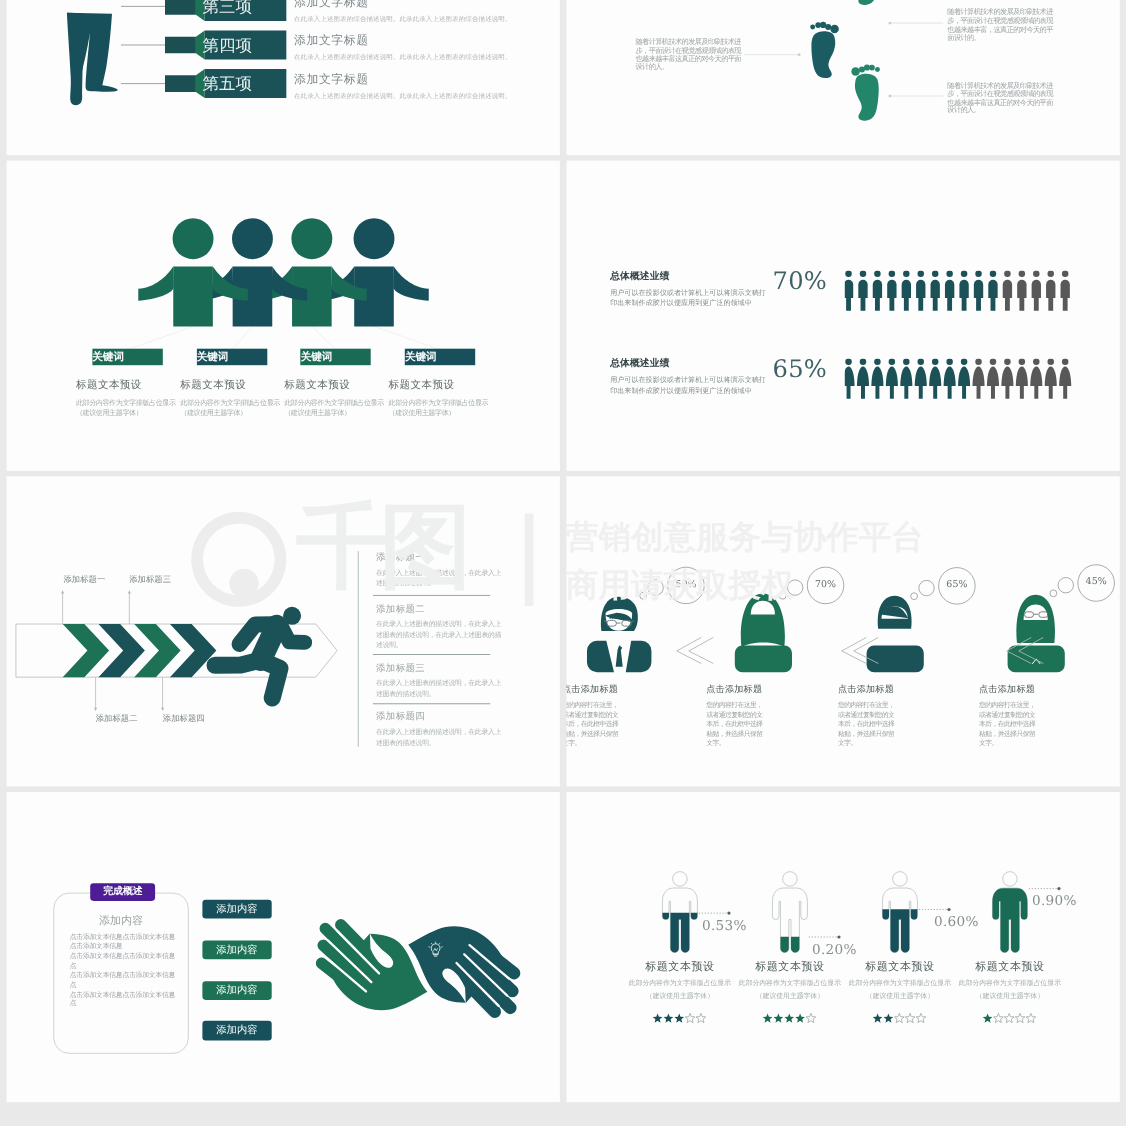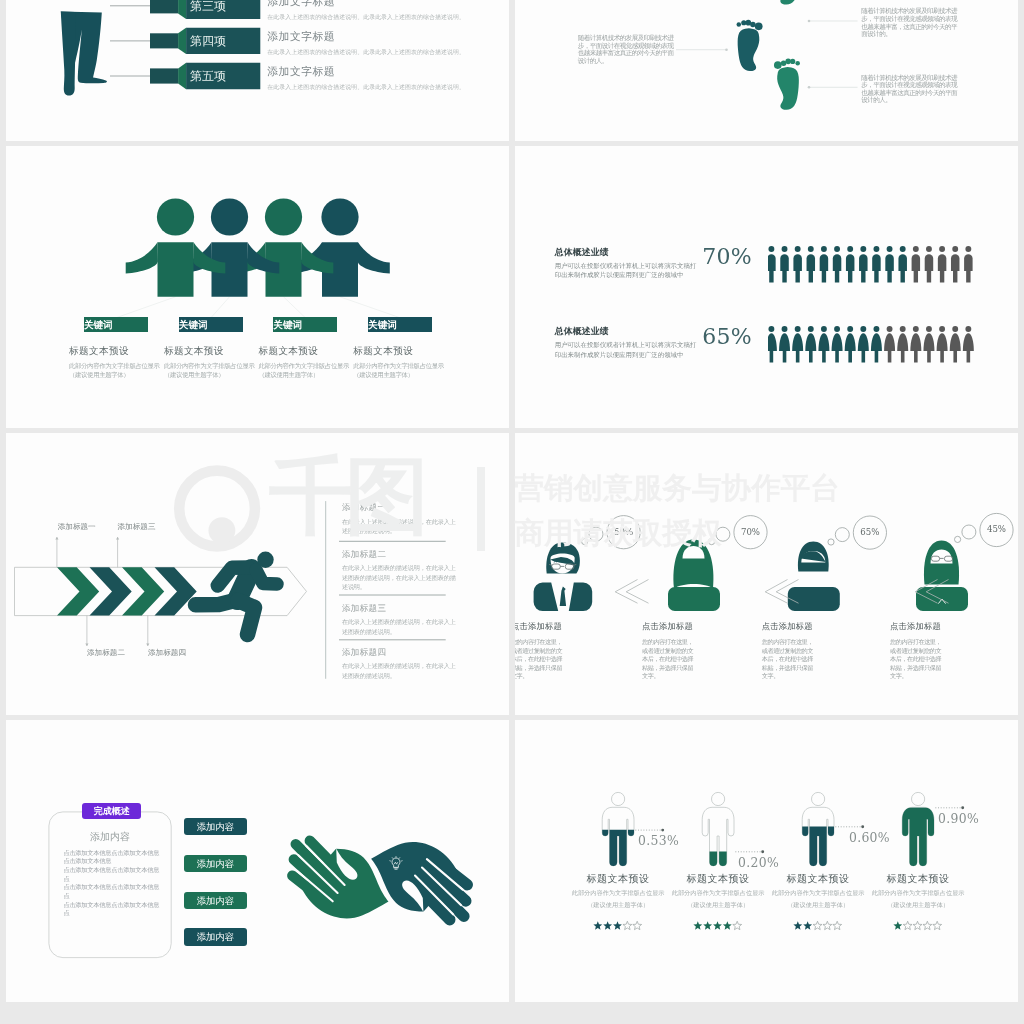--- a/index.html
+++ b/index.html
@@ -30,30 +30,30 @@
   .s4body.first{margin-top:4.9px;}
   .s4pct{position:absolute;left:185px;top:-1px;width:52px;text-align:right;font-size:22px;line-height:24px;color:#3f6266;letter-spacing:0.3px;}
   .s4icons{position:absolute;left:253.3px;top:0px;width:215px;height:38px;}
   
   .s8pct{position:absolute;font-size:12.4px;color:#878f8e;letter-spacing:.3px;}
   .s8col{position:absolute;top:152px;width:94px;text-align:center;}
   .s8t{font-size:10px;color:#4e5a5b;letter-spacing:.5px;}
   .s8b{font-size:6.2px;color:#a3abab;margin-top:3px;}
   
   .s7badge{position:absolute;left:76.2px;top:82.7px;width:59.2px;height:16.5px;line-height:16.5px;
-           text-align:center;background:#6d28d9;color:#fff;font-size:9px;font-weight:bold;border-radius:3px;}
+           text-align:center;background:#4c1d95;color:#fff;font-size:9px;font-weight:bold;border-radius:3px;}
   .s7title{position:absolute;left:42.9px;top:110px;width:122.3px;text-align:center;font-size:10px;color:#9aa1a1;}
   .s7lines{position:absolute;left:57.4px;top:128.5px;width:99.5px;}
   .s7line{font-size:6.2px;line-height:8.7px;color:#9aa0a5;letter-spacing:-0.2px;margin-bottom:0px;}
   .s7btn{position:absolute;left:178.2px;width:62.4px;height:17.8px;line-height:17.8px;text-align:center;
          color:#fff;font-size:9.4px;border-radius:3px;}
   .s7btn.btd{background:#17505a;}
   .s7btn.btg{background:#1d7155;}
   
-  .s1tag{position:absolute;left:164px;width:76px;text-align:center;color:#e9f1ef;font-size:12px;line-height:12px;}
+  .s1tag{position:absolute;left:178px;width:76px;color:#e9f1ef;font-size:15px;line-height:12px;}
   .s1blk{position:absolute;left:261.3px;width:228px;}
   .s1t{font-size:10.8px;color:#7d8689;letter-spacing:.5px;}
   .s1b{font-size:5.9px;color:#b0b6b6;margin-top:4.5px;letter-spacing:.1px;}
   
   .s2note{position:absolute;font-size:6.6px;line-height:7.62px;color:#9ba2a2;letter-spacing:-0.6px;}
   
   .s5cal{position:absolute;width:54px;text-align:center;font-size:7.6px;color:#7d8585;}
   .s5item{position:absolute;left:335.9px;width:122px;}
   .s5t{font-size:8.6px;line-height:9px;color:#9aa1a1;letter-spacing:.3px;}
   .s5b{font-size:6.2px;line-height:9.6px;color:#a9b0b0;margin-top:4.5px;letter-spacing:-0.2px;width:119px;}

